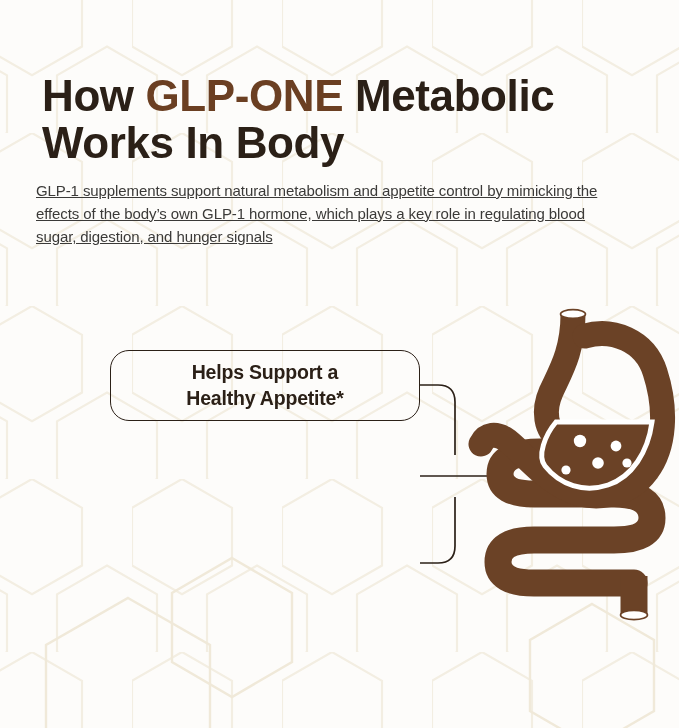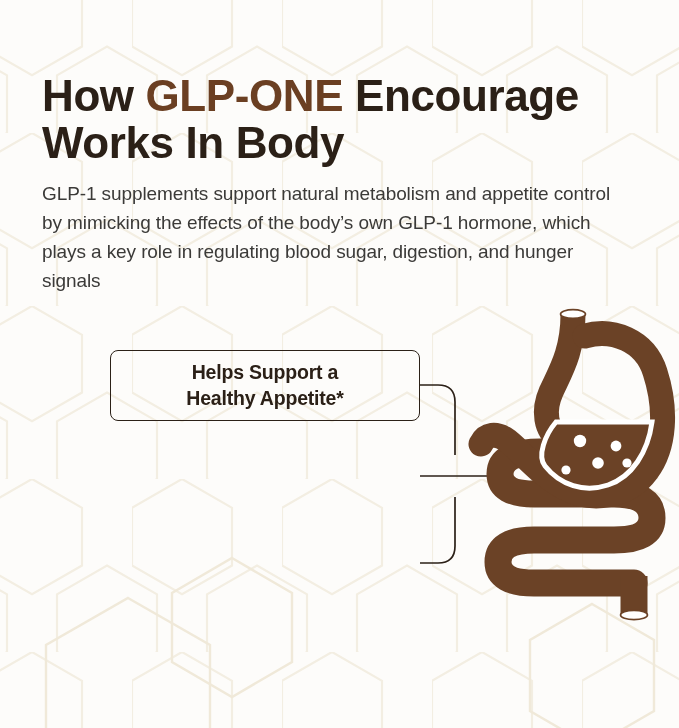--- a/index.html
+++ b/index.html
@@ -45,37 +45,38 @@
     line-height:1.07;
     letter-spacing:-0.4px;
     color:#2b2017;
     white-space:pre-line;
   }
   #headline .hl-accent { color:#6b3f22;margin-top:20px; }
 
   
   #intro {
     position:absolute;
-    left:42px;
+    left:36px;
     top:180px;
     width:574px;
-    font-size:19px;
+    font-size:15px;
     line-height:1.52;
     color:#3b3a38;
     letter-spacing:-0.1px;
+    text-decoration:underline;
   }
 
   
   .benefit-box {
     position:absolute;
     left:110px;
     width:310px;
     height:71px;
     border:1.7px solid #2b2017;
-    border-radius:8px;
+    border-radius:19px;
     background:transparent;
     display:flex;
     align-items:center;
     justify-content:center;
     text-align:center;
     font-size:19.5px;
     font-weight:bold;
     line-height:1.3;
     color:#2b2017;
     white-space:pre-line;
@@ -174,21 +175,21 @@
     <circle cx="580" cy="441" r="6.2"></circle>
     <circle cx="616" cy="446" r="5.4"></circle>
     <circle cx="598" cy="463" r="5.8"></circle>
     <circle cx="627" cy="463" r="4.6"></circle>
     <circle cx="566" cy="470" r="4.6"></circle>
   </g>
 </svg>
 
 <div id="content">
 
-  <h1 id="headline"><span>How </span><span class="hl-accent">GLP-ONE</span><span> Encourage
+  <h1 id="headline"><span>How </span><span class="hl-accent">GLP-ONE</span><span> Metabolic
 Works In Body</span></h1>
 
   <p id="intro">GLP-1 supplements support natural metabolism and appetite control by mimicking the effects of the body’s own GLP-1 hormone, which plays a key role in regulating blood sugar, digestion, and hunger signals</p>
 
   <div class="benefit-box" id="benefit-box-0">
     <span>Helps Support a
 Healthy Appetite*</span>
   </div>
 
 

